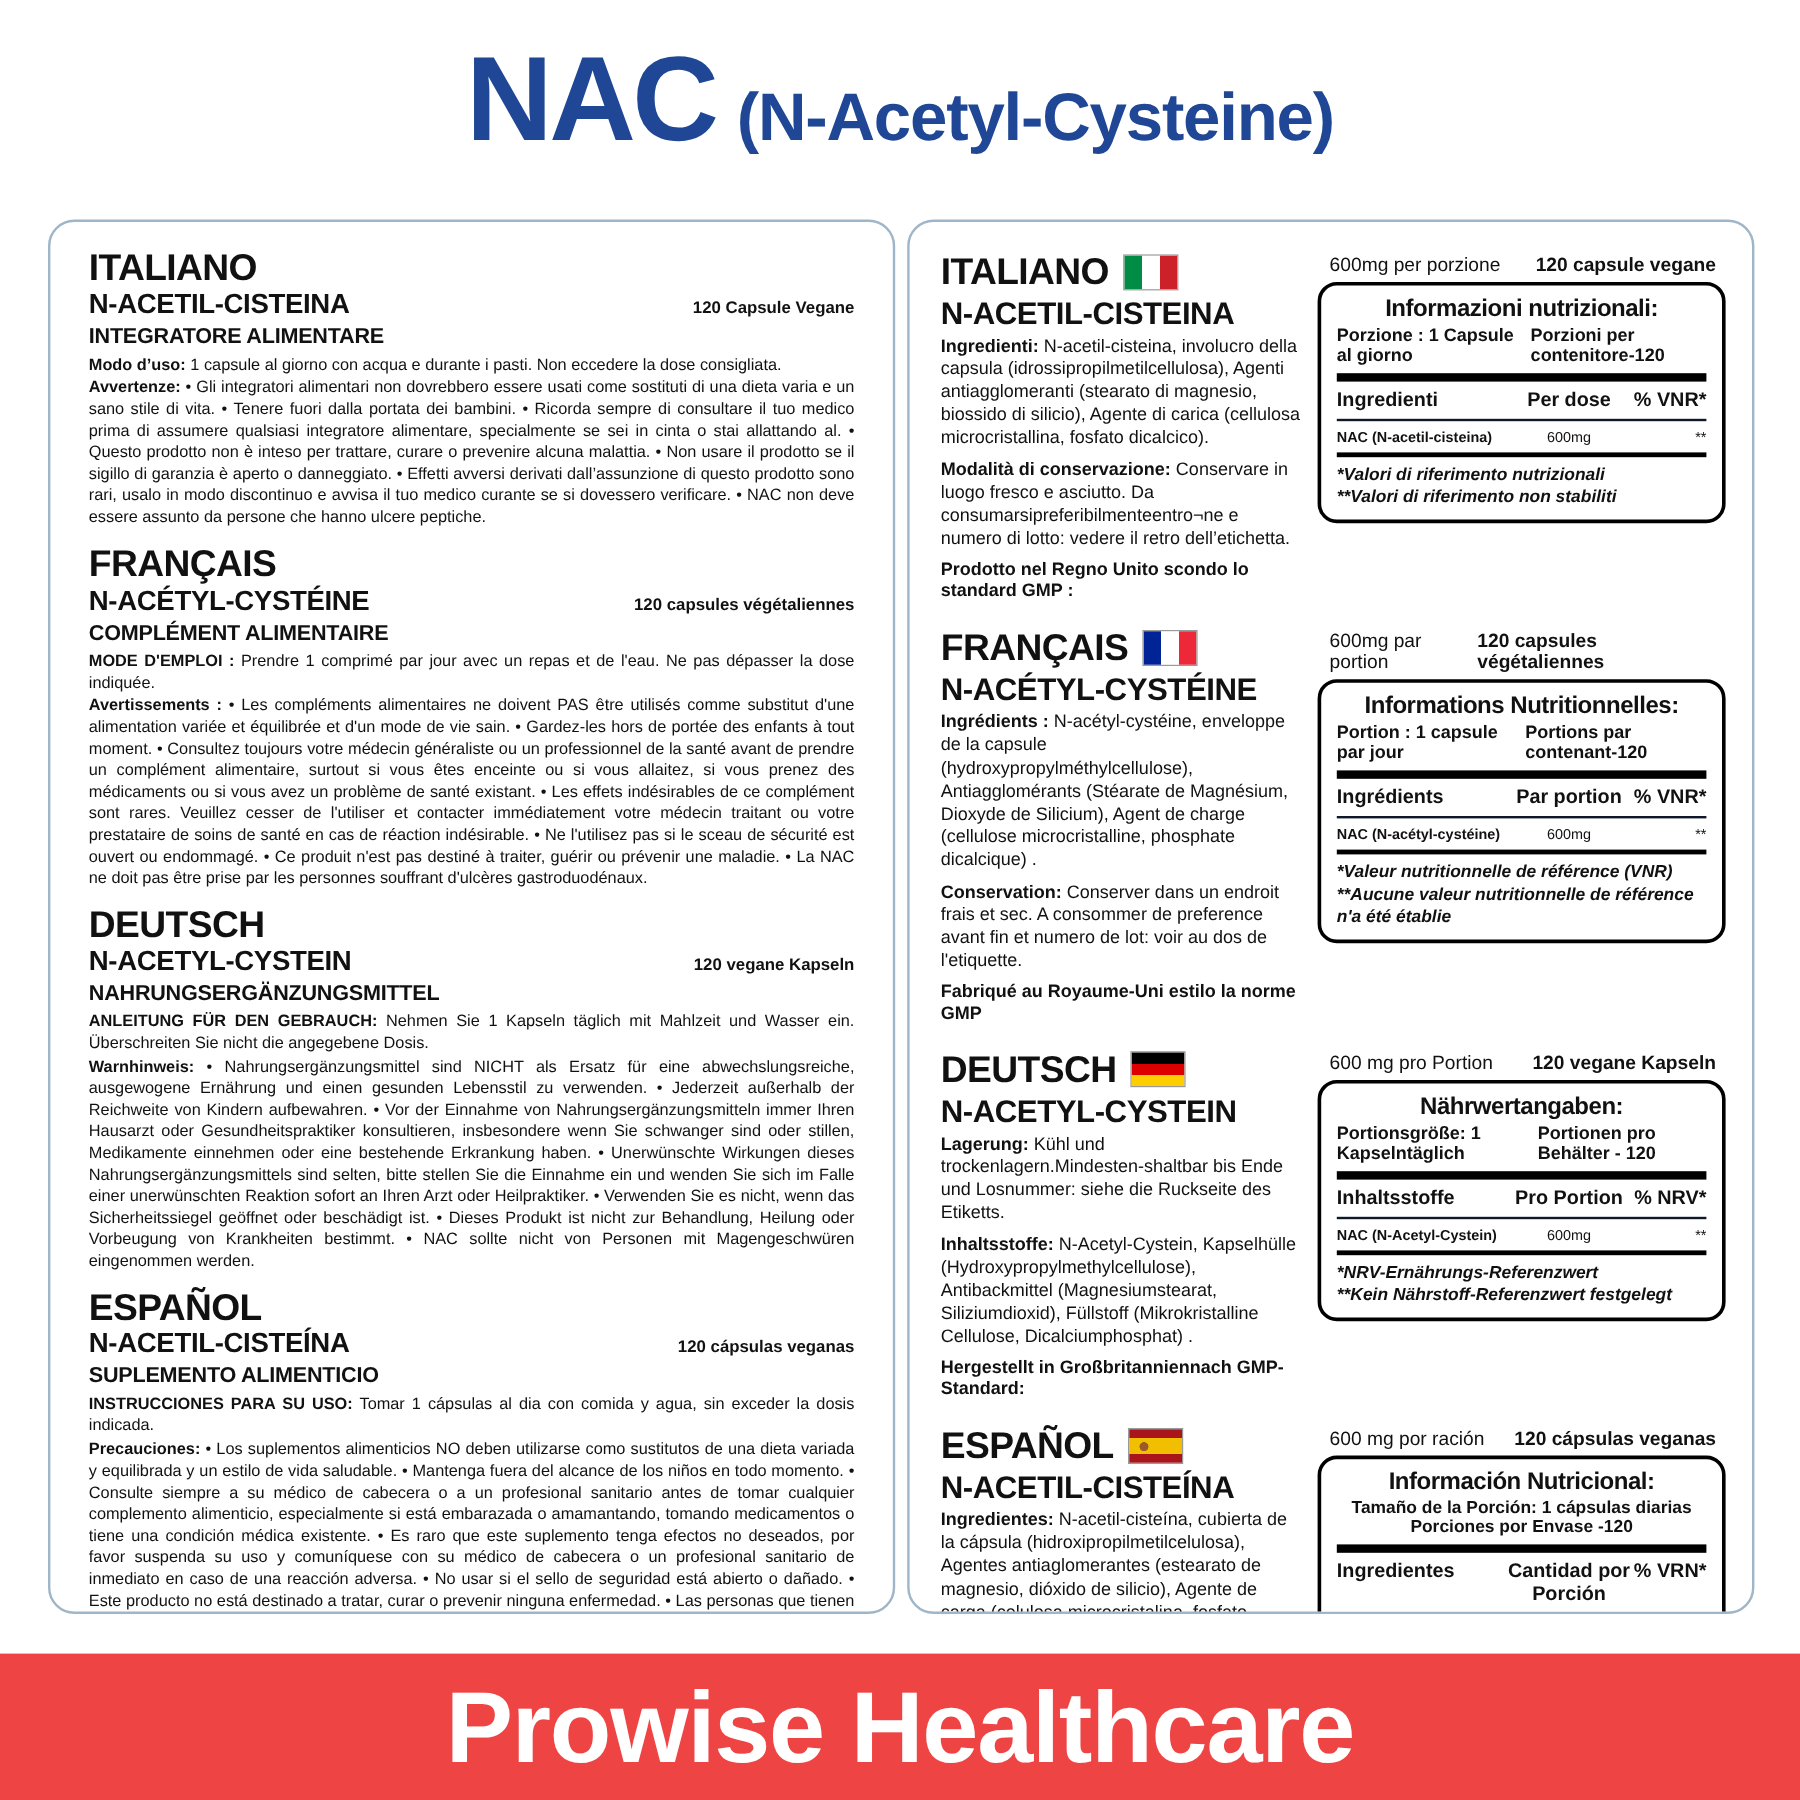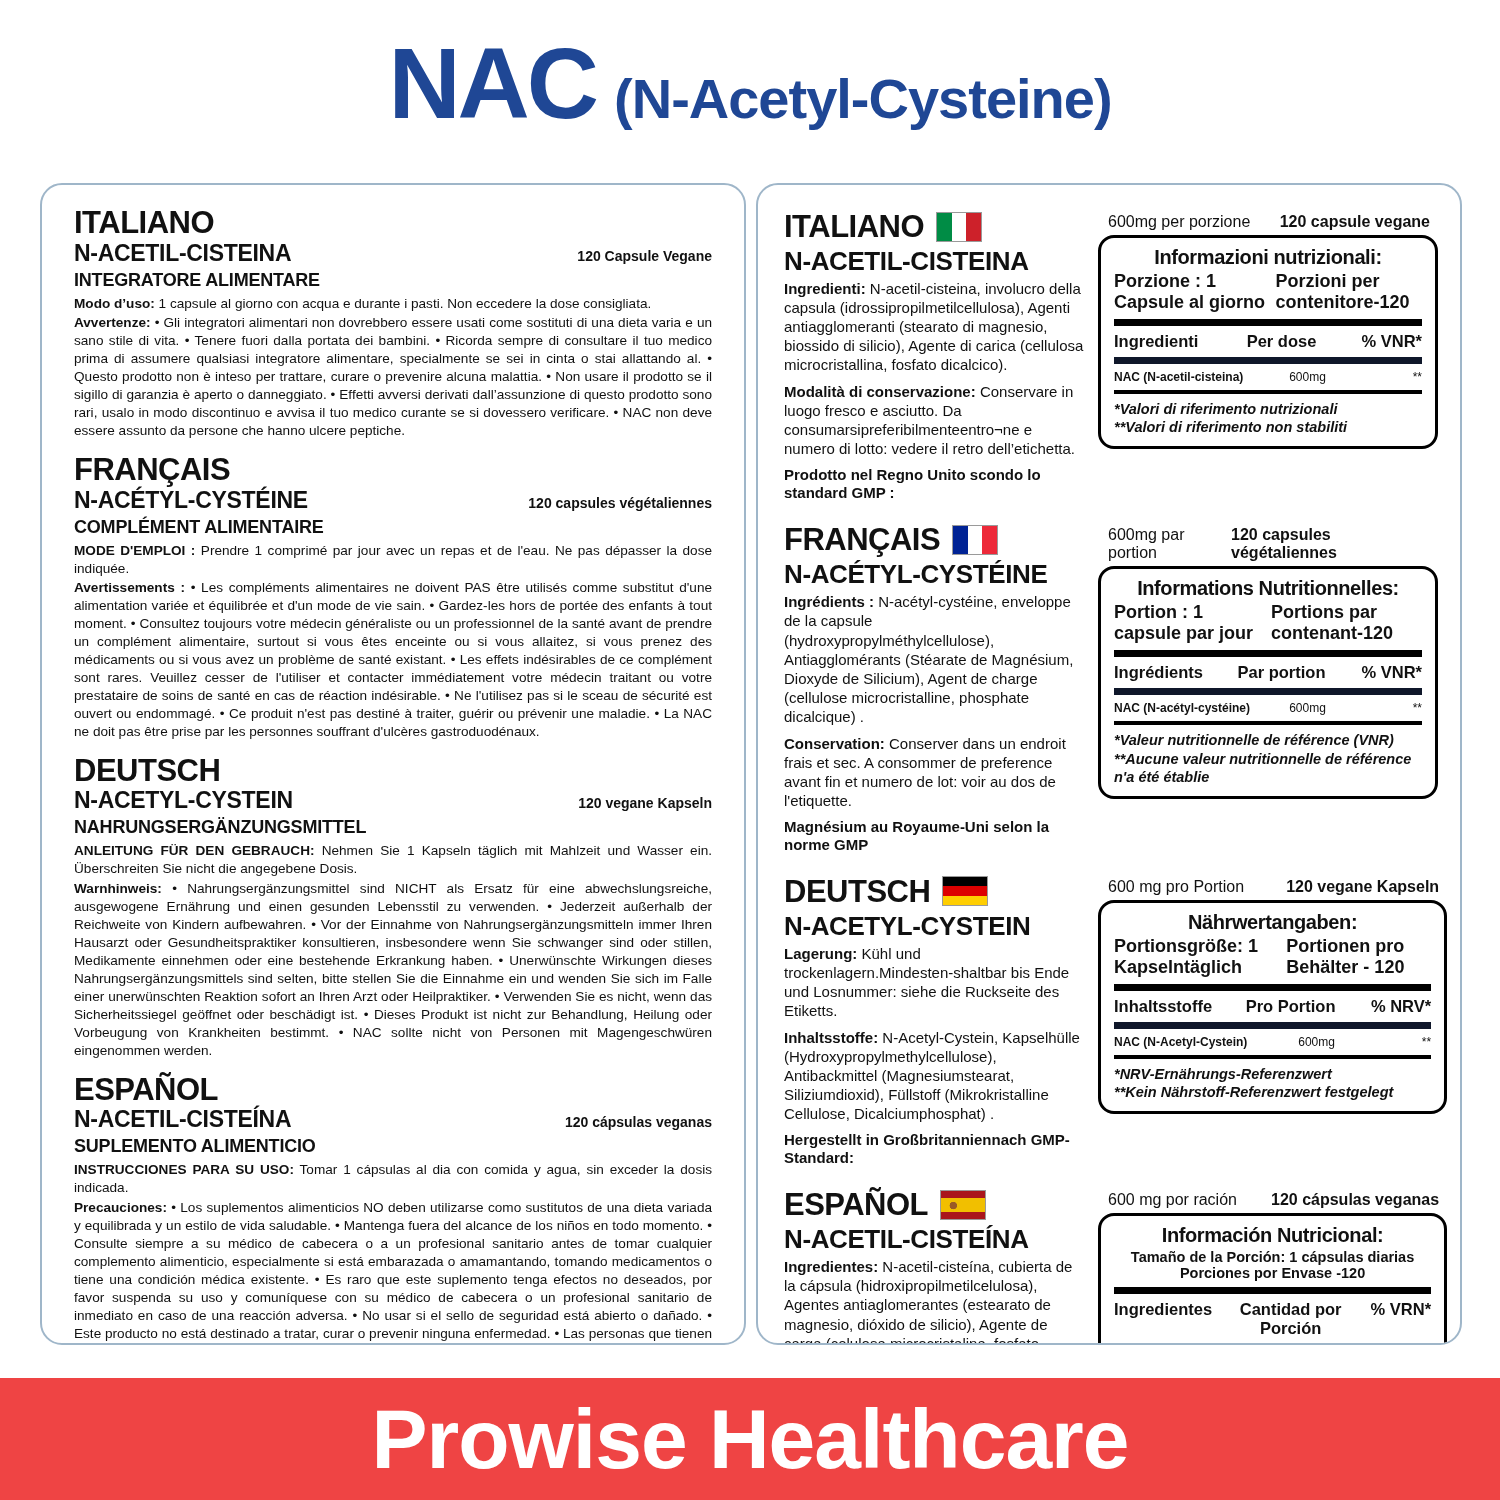--- a/index.html
+++ b/index.html
@@ -60,25 +60,25 @@
 
   .rsec-right { flex: 1; }
   .dose-row { display: flex; justify-content: space-between; align-items: baseline; padding: 2px 8px 4px 10px; }
   .dose-row .dose { font-size: 16px; }
   .dose-row .count { font-size: 16px; font-weight: 800; }
 
   .nutri-box {
     border: 3px solid #000; border-radius: 16px; padding: 8px 13px 10px 13px; background: #fff;
   }
   .nutri-title { text-align: center; font-size: 20px; font-weight: 800; letter-spacing: -0.4px; }
-  .serving-row { display: flex; justify-content: space-between; font-size: 18px; font-weight: 700; margin-top: 2px; gap: 6px; }
+  .serving-row { display: flex; justify-content: space-between; font-size: 15px; font-weight: 700; margin-top: 2px; gap: 6px; }
   .serving-row.center-serving { flex-direction: column; text-align: center; gap: 0; font-size: 14.5px; }
   .thickbar { height: 7px; background: #000; margin: 6px 0 0 0; }
   .cols-row, .data-row { display: flex; align-items: baseline; padding: 6px 0; }
-  .cols-row { font-weight: 800; font-size: 16.5px; border-bottom: 7px solid #0f172a; gap: 26px; }
+  .cols-row { font-weight: 800; font-size: 16.5px; border-bottom: 2px solid #0f172a; }
   .data-row { font-size: 12px; border-bottom: 4px solid #000; }
   .data-row .c1 { font-weight: 800; }
   .c1 { flex: 1; text-align: left; }
   .c2 { width: 105px; text-align: center; }
   .c3 { width: 62px; text-align: right; }
   .fnotes { padding-top: 6px; font-size: 14.5px; font-weight: 800; line-height: 1.25; font-style: italic; }
 
   
   .band {
     position: absolute; left: 0; top: 1378px; width: 1500px; height: 122px;
@@ -187,21 +187,21 @@
 
   <section class="rsec">
     <div class="rsec-left">
       <div class="lang-row">
         <h1>FRANÇAIS</h1>
         <span class="flag france"></span>
       </div>
       <h2>N-ACÉTYL-CYSTÉINE</h2>
       <p class="rbody"><b>Ingrédients :</b> <span>N-acétyl-cystéine, enveloppe de la capsule (hydroxypropylméthylcellulose), Antiagglomérants (Stéarate de Magnésium, Dioxyde de Silicium), Agent de charge (cellulose microcristalline, phosphate dicalcique) .</span></p>
       <p class="rbody"><b>Conservation:</b> <span>Conserver dans un endroit frais et sec. A consommer de preference avant fin et numero de lot: voir au dos de l'etiquette.</span></p>
-      <p class="gmp">Magnésium au Royaume-Uni selon la norme GMP</p>
+      <p class="gmp">Fabriqué au Royaume-Uni estilo la norme GMP</p>
     </div>
     <div class="rsec-right">
       <div class="dose-row">
         <span class="dose">600mg par portion</span>
         <span class="count">120 capsules végétaliennes</span>
       </div>
       <div class="nutri-box">
         <div class="nutri-title">Informations Nutritionnelles:</div>
         <div class="serving-row">
           <span>Portion : 1 capsule par jour</span>

